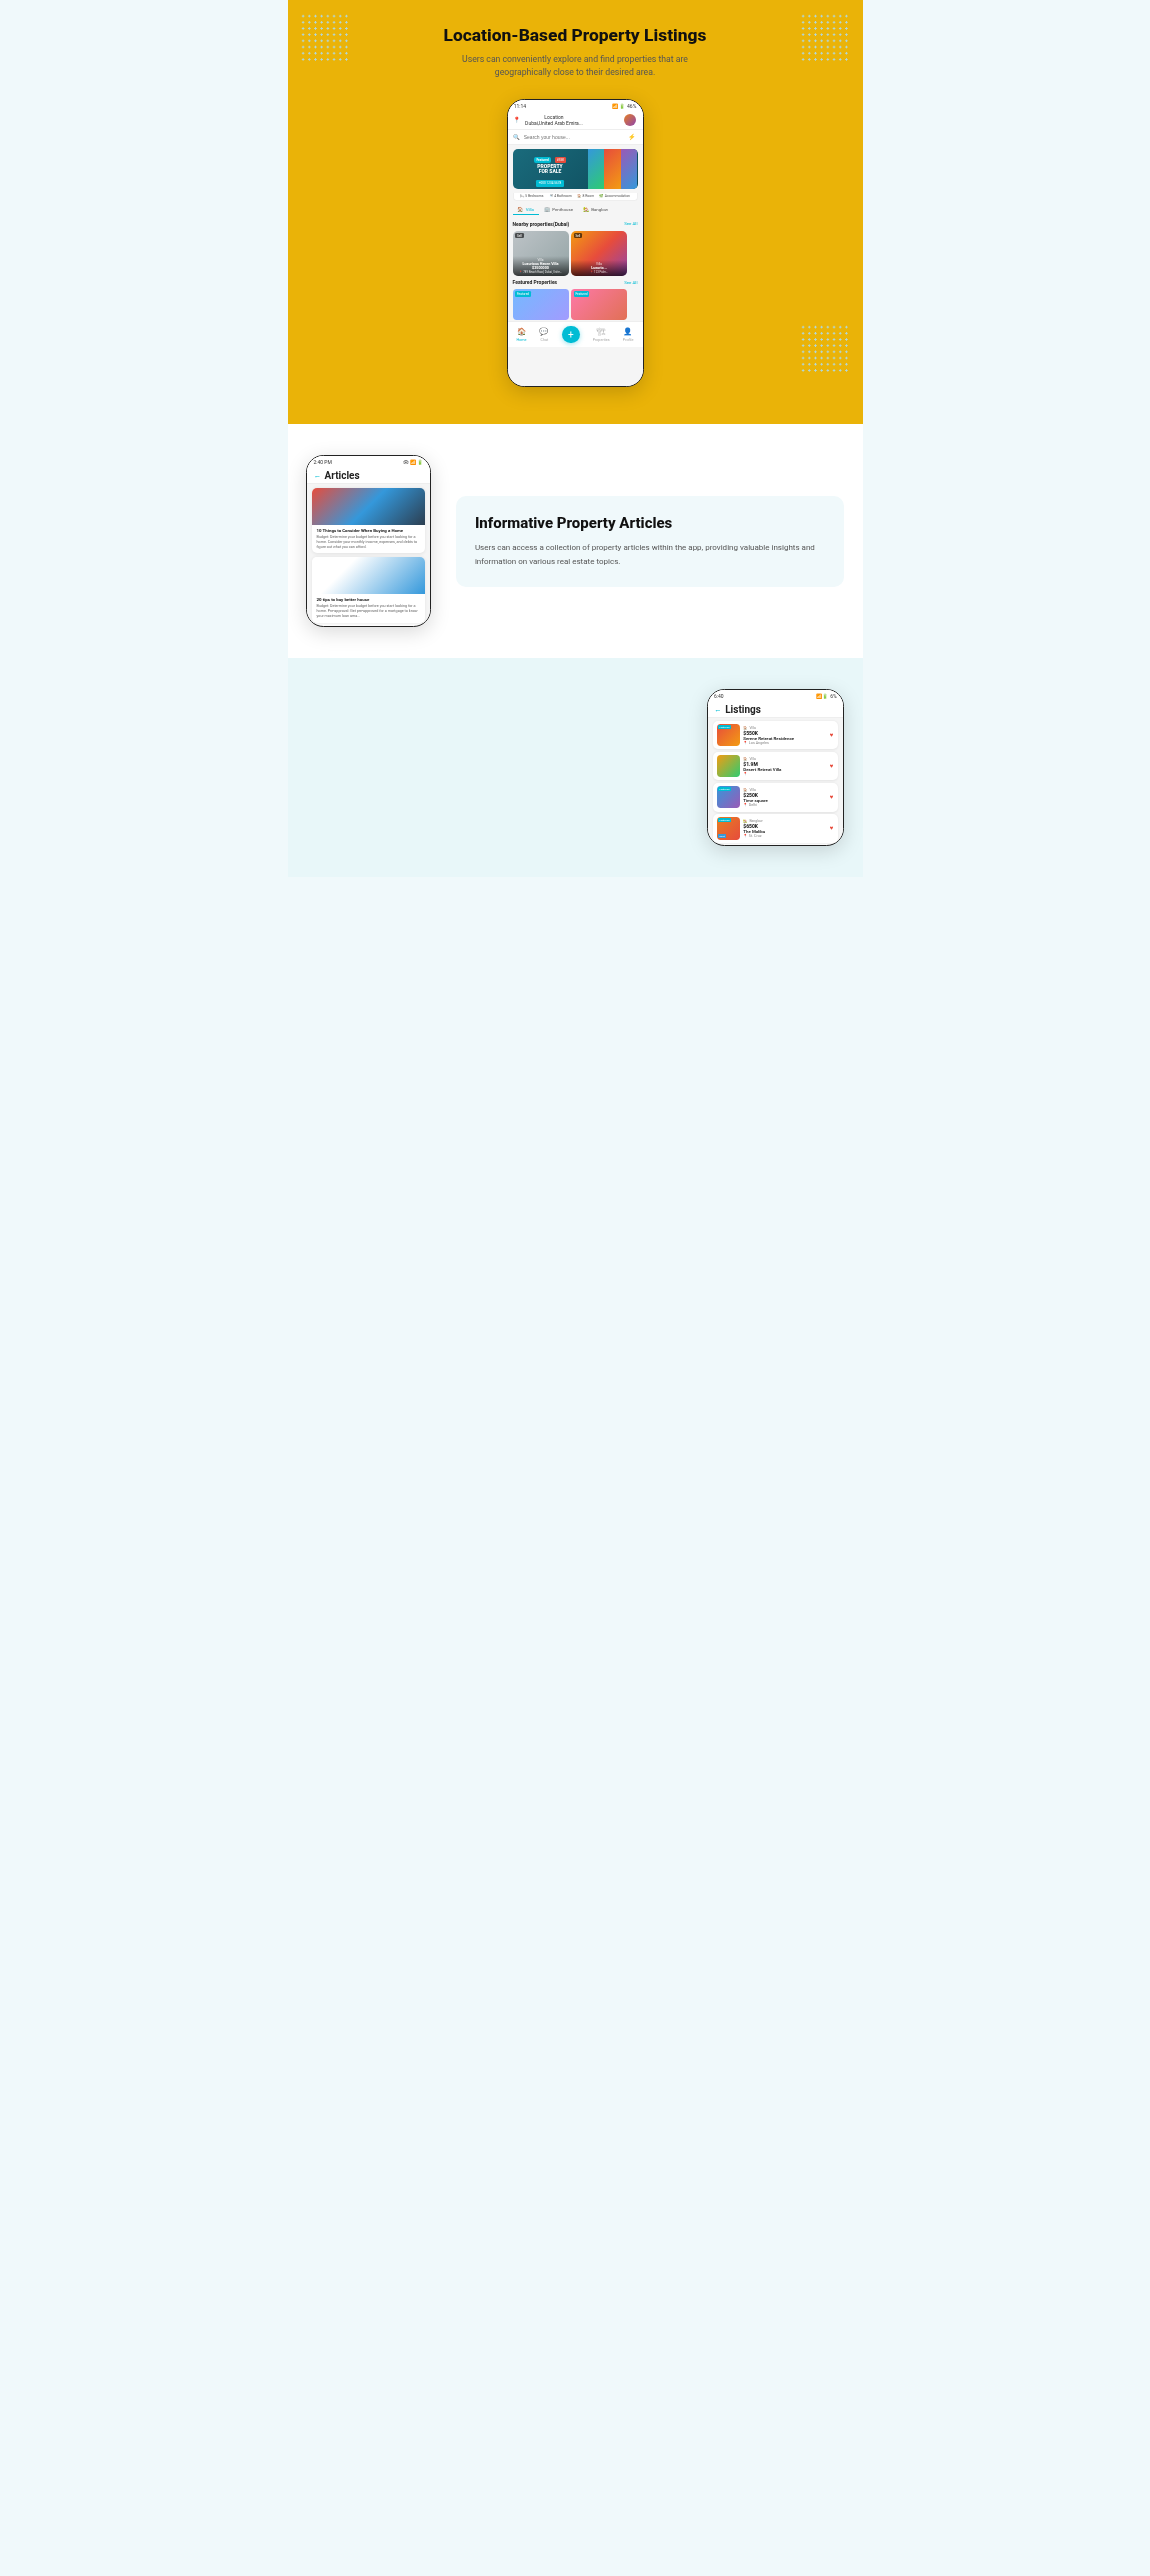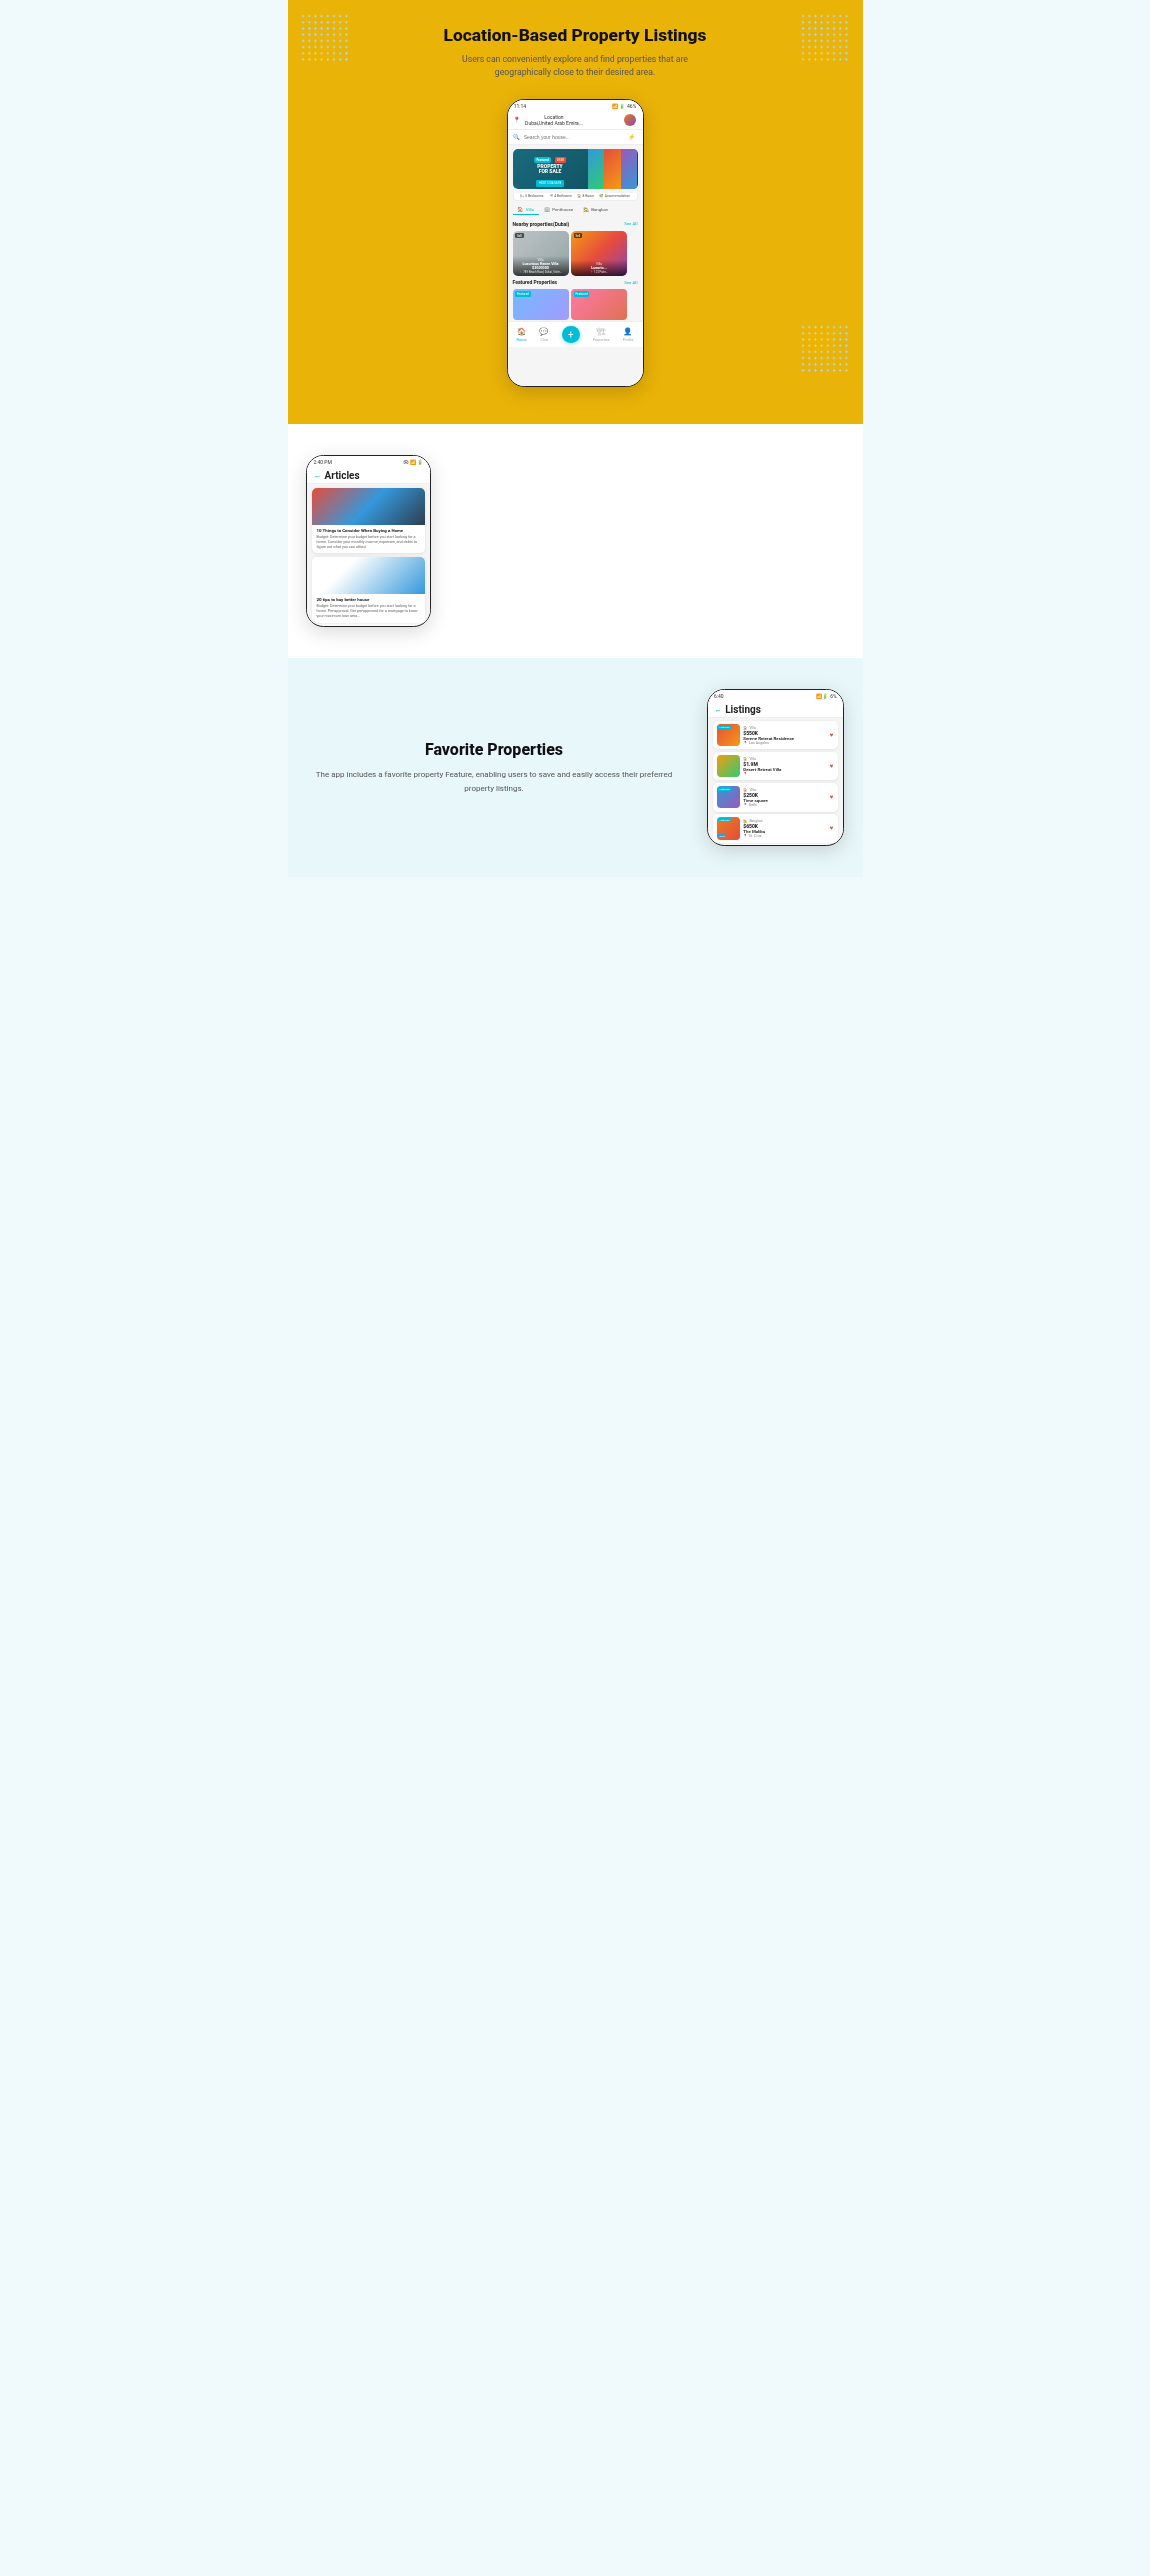--- a/index.html
+++ b/index.html
@@ -606,29 +606,31 @@
         <div class="article-body">
           <div class="article-title">20 tips to buy better house</div>
           <div class="article-text">Budget: Determine your budget before you start looking for a home.
 Pre-approval: Get pre-approved for a mortgage to know your maximum loan ama...</div>
         </div>
       </div>
 
     </div>
   </div>
 
+  <div class="section2-card">
+    <div class="section2-text">
+      <h2>Informative Property Articles</h2>
+      <p>Users can access a collection of property articles within the app, providing valuable insights and information on various real estate topics.</p>
+    </div>
+  </div>
 
 </section>
 
 <section class="section3">
 
-  <div class="section3-text">
-    <h2>Favorite Properties</h2>
-    <p>The app includes a favorite property Feature, enabling users to save and easily access their preferred property listings.</p>
-  </div>
 
   <div class="phone-mockup3">
     <div class="phone-screen2">
 
       <div class="phone-status-bar">
         <span>6:40</span>
         <span>📶🔋 6%</span>
       </div>
 
       <div class="phone-topbar2">

